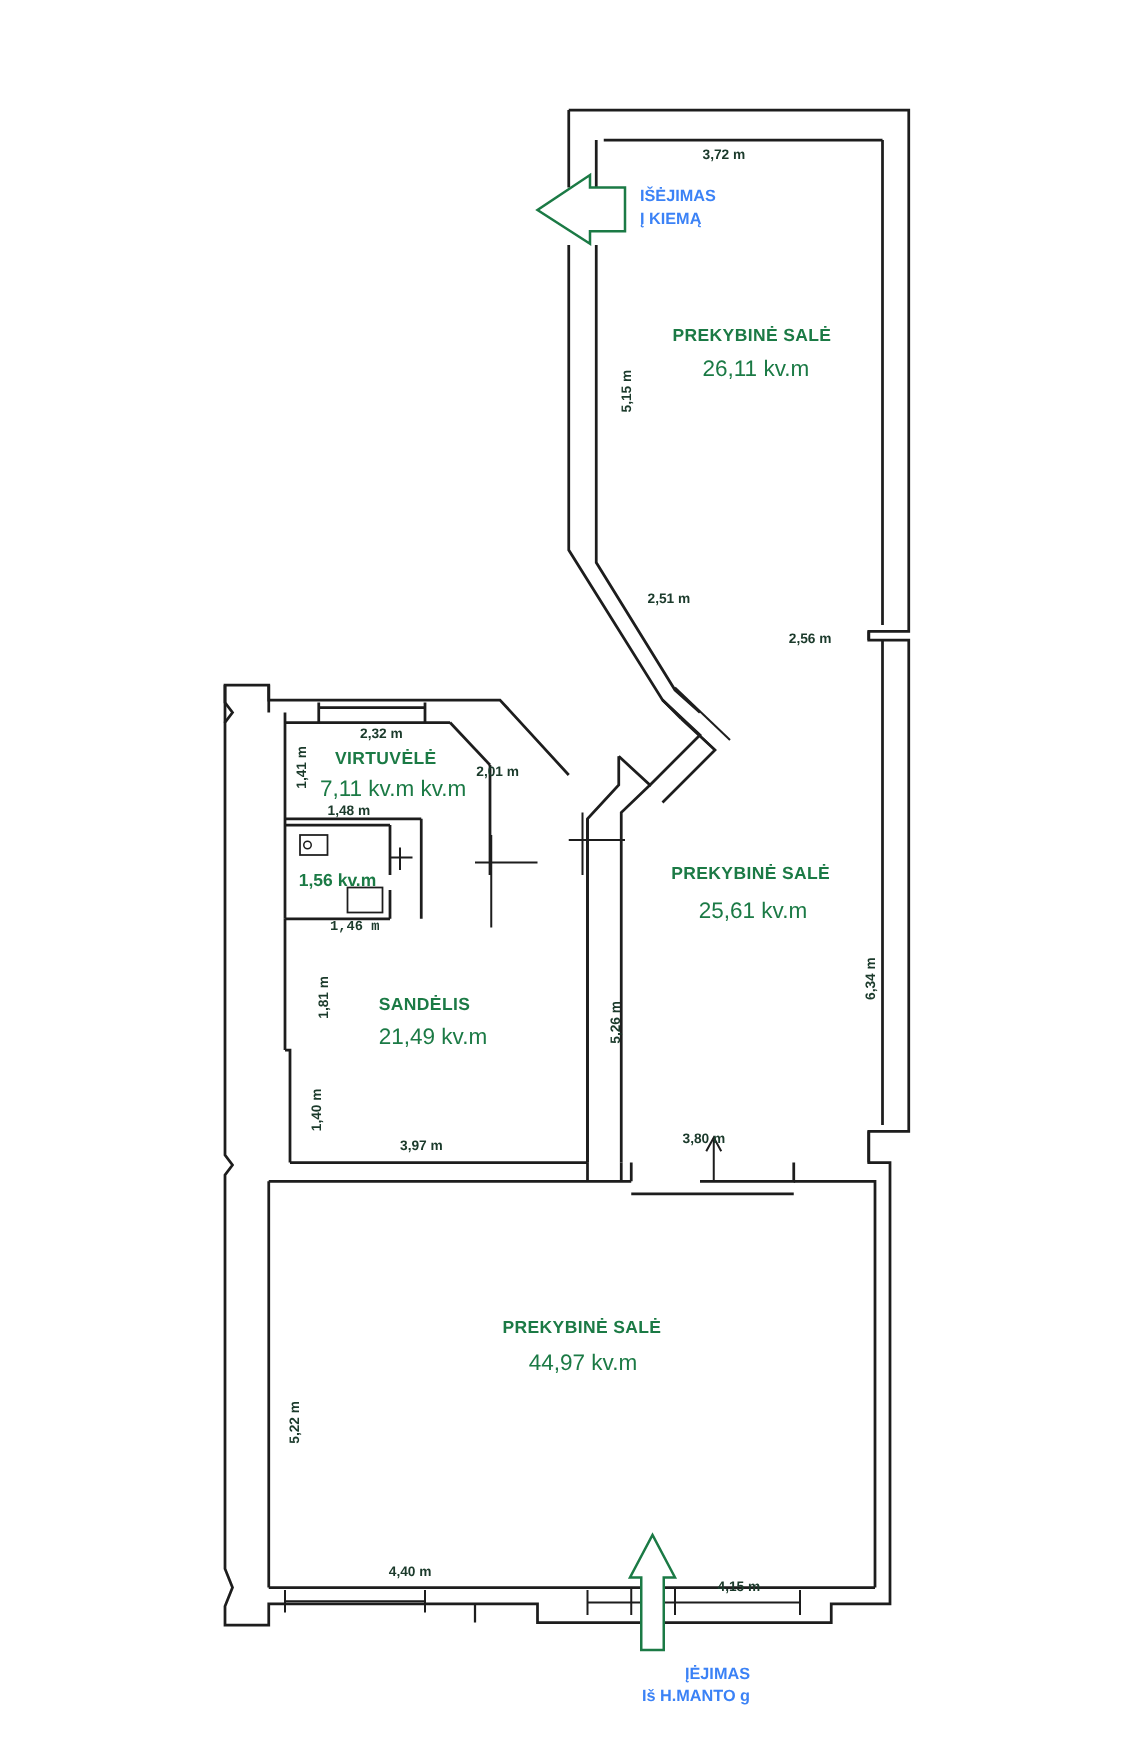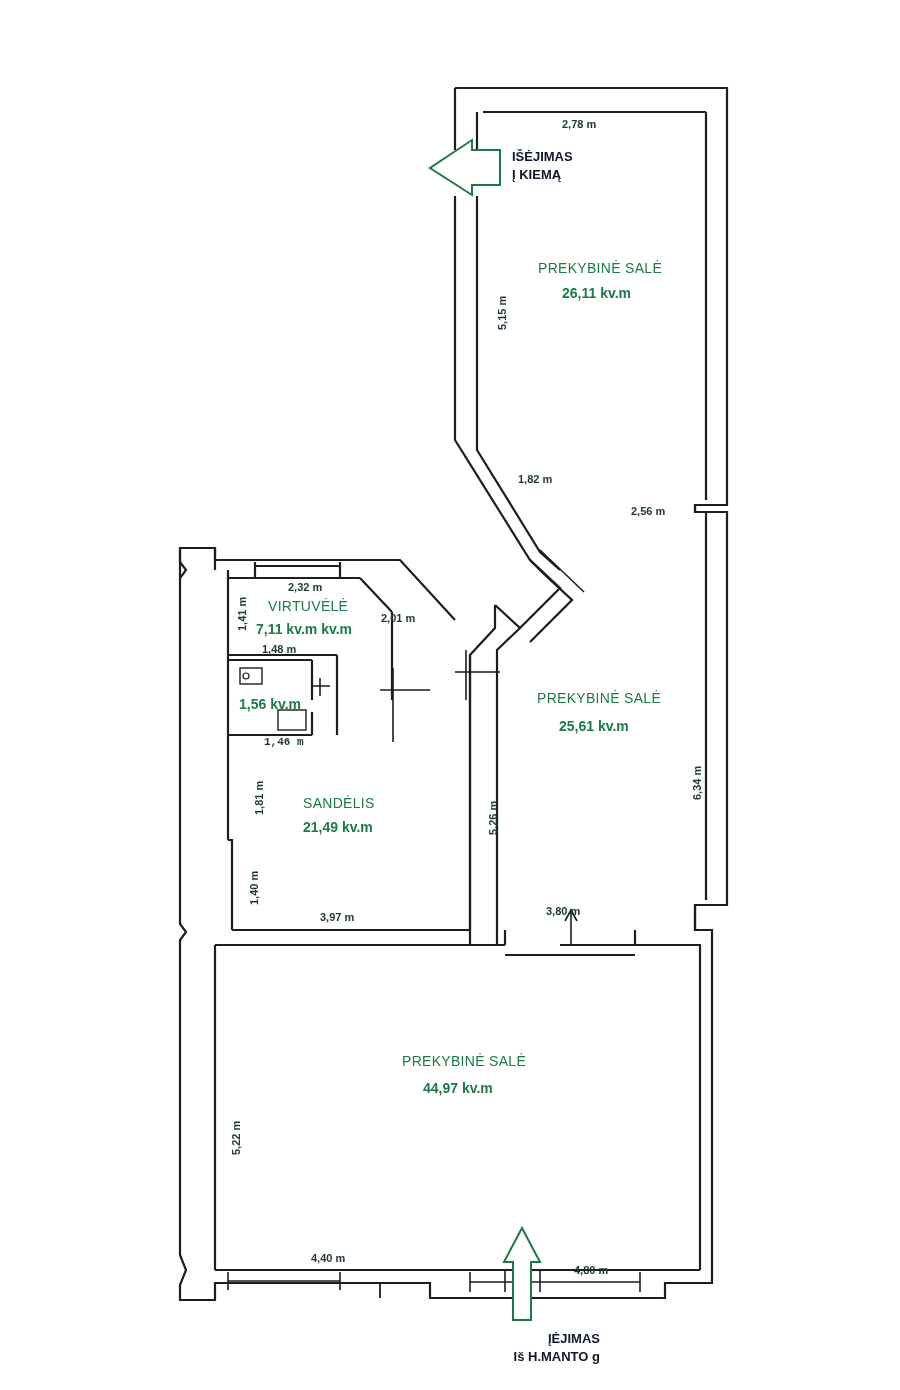--- a/index.html
+++ b/index.html
@@ -25,43 +25,43 @@
     height: 1390px;
   }
   .lbl {
     position: absolute;
     color: #1b7a45;
     font-family: "Liberation Sans", sans-serif;
     white-space: nowrap;
   }
   .room-name {
     font-size: 14px;
+    font-weight: bold;
+    letter-spacing: 0.3px;
+  }
+  .room-area {
+    font-size: 18px;
     font-weight: normal;
-    letter-spacing: 0.3px;
-  }
-  .room-area {
-    font-size: 14px;
-    font-weight: bold;
   }
   .dim {
     font-size: 11px;
     font-weight: bold;
     color: #1b3a2b;
   }
   .dim-v {
     font-size: 11px;
     font-weight: bold;
     color: #1b3a2b;
     transform: rotate(-90deg);
     transform-origin: left top;
   }
   .door-text {
     font-size: 13px;
     font-weight: bold;
-    color: #0f172a;
+    color: #3b82f6;
     line-height: 1.35;
   }
   .tiny-area {
     font-size: 14px;
     font-weight: bold;
     color: #1b7a45;
   }
   .center {
     text-align: right;
   }
@@ -172,42 +172,42 @@
   <div class="lbl room-area" style="left:423px; top:1080px;">44,97 kv.m</div>
 
   <div class="lbl room-name" style="left:268px; top:598px;">VIRTUVĖLĖ</div>
   <div class="lbl room-area" style="left:256px; top:621px;">7,11 kv.m kv.m</div>
 
   <div class="lbl room-name" style="left:303px; top:795px;">SANDĖLIS</div>
   <div class="lbl room-area" style="left:303px; top:819px;">21,49 kv.m</div>
 
   <div class="lbl tiny-area" style="left:239px; top:696px;">1,56 kv.m</div>
 
-  <div class="lbl dim" style="left:562px; top:118px;">2,78 m</div>
+  <div class="lbl dim" style="left:562px; top:118px;">3,72 m</div>
   <div class="lbl dim-v" style="left:496px; top:330px;">5,15 m</div>
-  <div class="lbl dim" style="left:518px; top:473px;">1,82 m</div>
+  <div class="lbl dim" style="left:518px; top:473px;">2,51 m</div>
   <div class="lbl dim" style="left:631px; top:505px;">2,56 m</div>
 
   <div class="lbl dim" style="left:288px; top:581px;">2,32 m</div>
   <div class="lbl dim-v" style="left:236px; top:631px;">1,41 m</div>
   <div class="lbl dim" style="left:381px; top:612px;">2,01 m</div>
   <div class="lbl dim" style="left:262px; top:643px;">1,48 m</div>
   <div class="lbl dim" style="left:264px; top:736px;font-family:Liberation Mono, monospace;">1,46 m</div>
 
   <div class="lbl dim-v" style="left:253px; top:815px;">1,81 m</div>
   <div class="lbl dim-v" style="left:248px; top:905px;">1,40 m</div>
   <div class="lbl dim" style="left:320px; top:911px;">3,97 m</div>
 
   <div class="lbl dim-v" style="left:691px; top:800px;">6,34 m</div>
   <div class="lbl dim-v" style="left:487px; top:835px;">5,26 m</div>
   <div class="lbl dim" style="left:546px; top:905px;">3,80 m</div>
 
   <div class="lbl dim-v" style="left:230px; top:1155px;">5,22 m</div>
   <div class="lbl dim" style="left:311px; top:1252px;">4,40 m</div>
-  <div class="lbl dim" style="left:574px; top:1264px;">4,80 m</div>
+  <div class="lbl dim" style="left:574px; top:1264px;">4,15 m</div>
 
   <div class="lbl door-text" style="left:512px; top:148px;">
     <div>IŠĖJIMAS</div>
     <div>Į KIEMĄ</div>
   </div>
 
   <div class="lbl door-text center" style="left:470px; top:1330px; width:130px;">
     <div>ĮĖJIMAS</div>
     <div>Iš H.MANTO g</div>
   </div>

